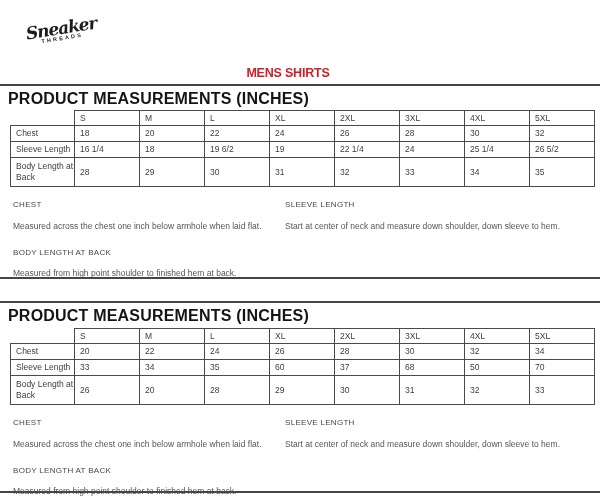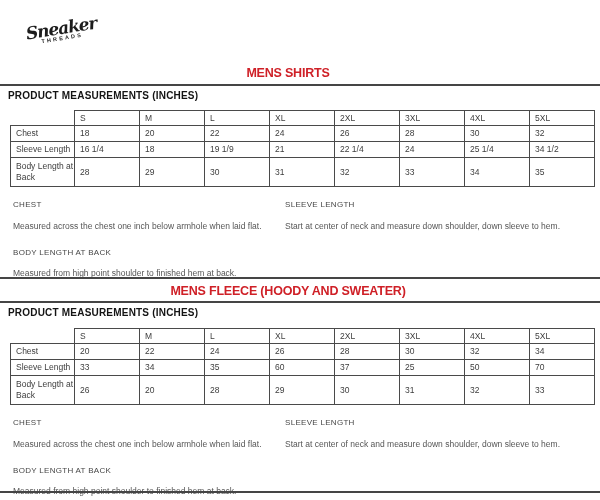--- a/index.html
+++ b/index.html
@@ -31,21 +31,21 @@
 
   
   .rule{position:absolute;left:0;width:600px;height:2px;background:#454545;}
   .rule-1{top:84px;}
   .rule-2{top:277px;height:1.5px;}
   .rule-3{top:301px;height:1.5px;}
   .rule-4{top:491px;}
 
   
   .pm-label{
-    position:absolute;left:8px;font-weight:bold;font-size:10px;color:#141414;
+    position:absolute;left:8px;font-weight:bold;font-size:16px;color:#141414;
     letter-spacing:0.2px;
   }
   .pm-1{top:90px;}
   .pm-2{top:307px;}
 
   
   table.size-table{
     position:absolute;left:10px;width:584px;
     border-collapse:collapse;table-layout:fixed;
     font-size:8.5px;color:#3d3d3d;
@@ -121,26 +121,26 @@
         <td>24</td>
         <td>26</td>
         <td>28</td>
         <td>30</td>
         <td>32</td>
       </tr>
       <tr>
         <td>Sleeve Length</td>
         <td>16 1/4</td>
         <td>18</td>
-        <td>19 1/9</td>
-        <td>21</td>
+        <td>19 6/2</td>
+        <td>19</td>
         <td>22 1/4</td>
         <td>24</td>
         <td>25 1/4</td>
-        <td>34 1/2</td>
+        <td>26 5/2</td>
       </tr>
       <tr class="tall">
         <td>Body Length at Back</td>
         <td>28</td>
         <td>29</td>
         <td>30</td>
         <td>31</td>
         <td>32</td>
         <td>33</td>
         <td>34</td>
@@ -154,21 +154,20 @@
     <div class="desc">Measured across the chest one inch below armhole when laid flat.</div>
     <div class="term">BODY LENGTH AT BACK</div>
     <div class="desc">Measured from high point shoulder to finished hem at back.</div>
   </div>
   <div class="defs defs-1R">
     <div class="term">SLEEVE LENGTH</div>
     <div class="desc">Start at center of neck and measure down shoulder, down sleeve to hem.</div>
   </div>
 
   <div class="rule rule-2"></div>
-  <div class="section-title title-2">MENS FLEECE (HOODY AND SWEATER)</div>
   <div class="rule rule-3"></div>
 
   <div class="pm-label pm-2">PRODUCT MEASUREMENTS (INCHES)</div>
 
   <table class="size-table table-2">
     <colgroup>
         <col class="lbl">
         <col class="sz">
         <col class="sz">
         <col class="sz">
@@ -203,21 +202,21 @@
         <td>32</td>
         <td>34</td>
       </tr>
       <tr>
         <td>Sleeve Length</td>
         <td>33</td>
         <td>34</td>
         <td>35</td>
         <td>60</td>
         <td>37</td>
-        <td>25</td>
+        <td>68</td>
         <td>50</td>
         <td>70</td>
       </tr>
       <tr class="tall">
         <td>Body Length at Back</td>
         <td>26</td>
         <td>20</td>
         <td>28</td>
         <td>29</td>
         <td>30</td>

